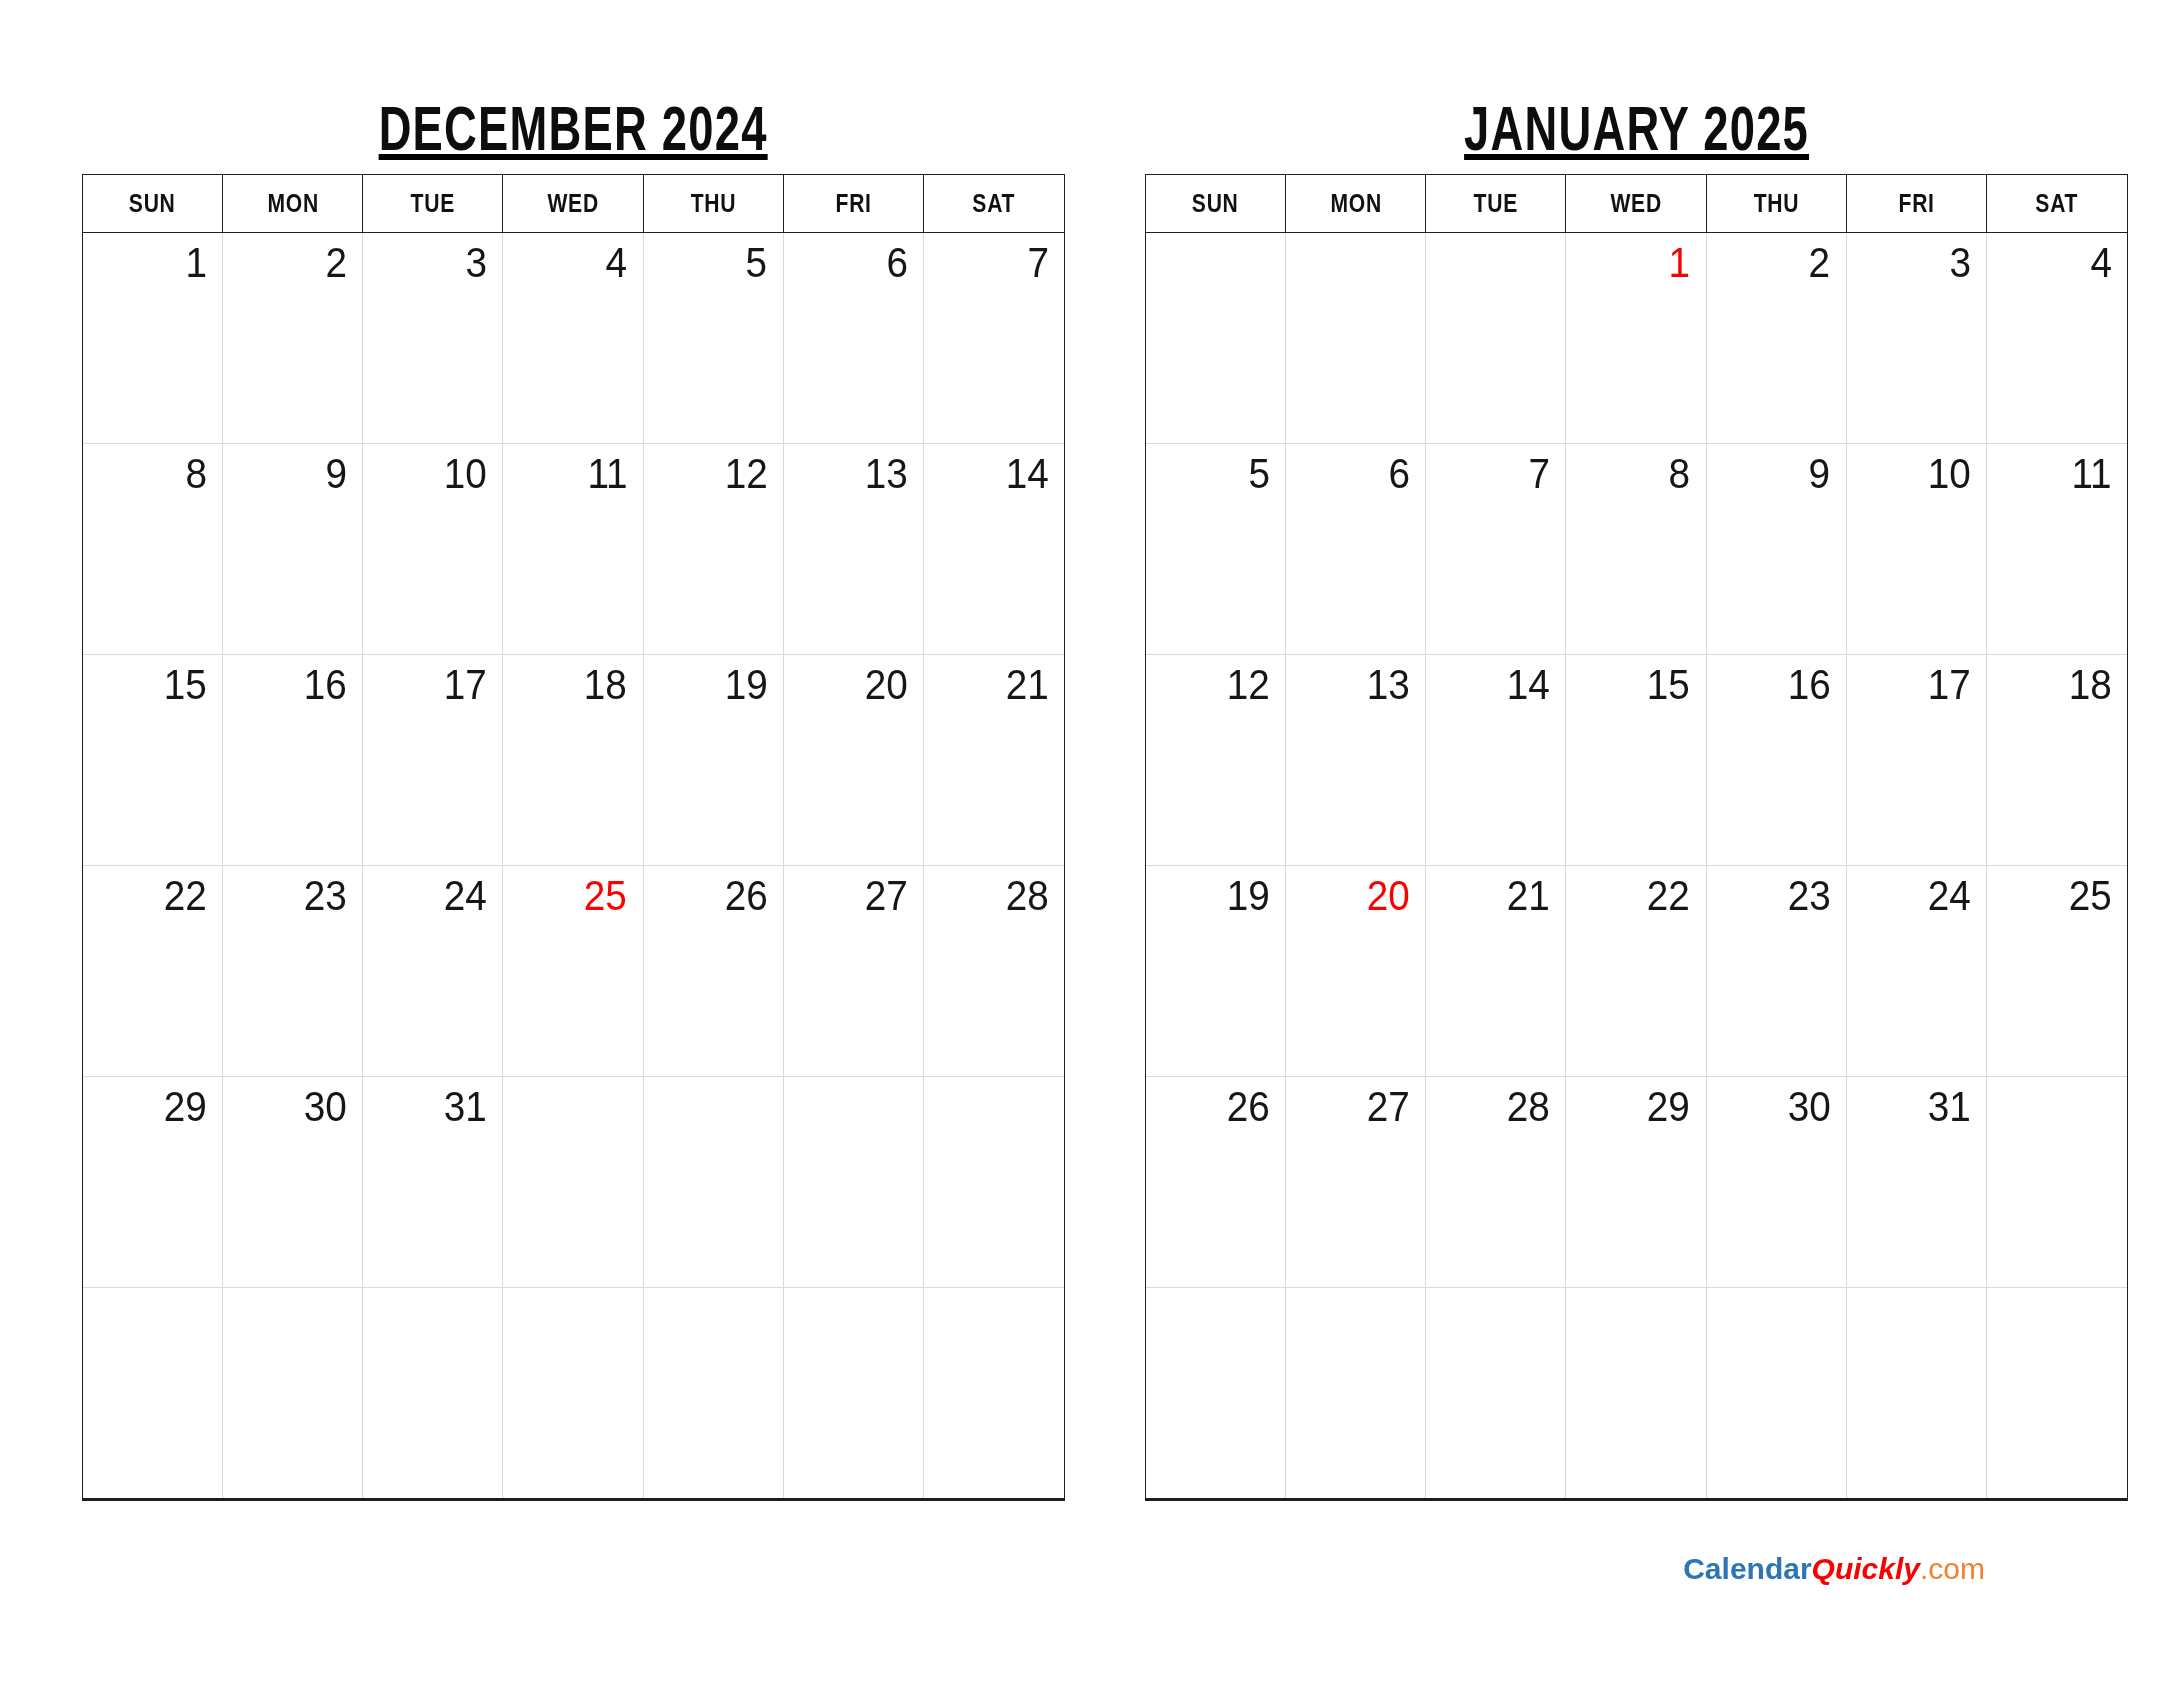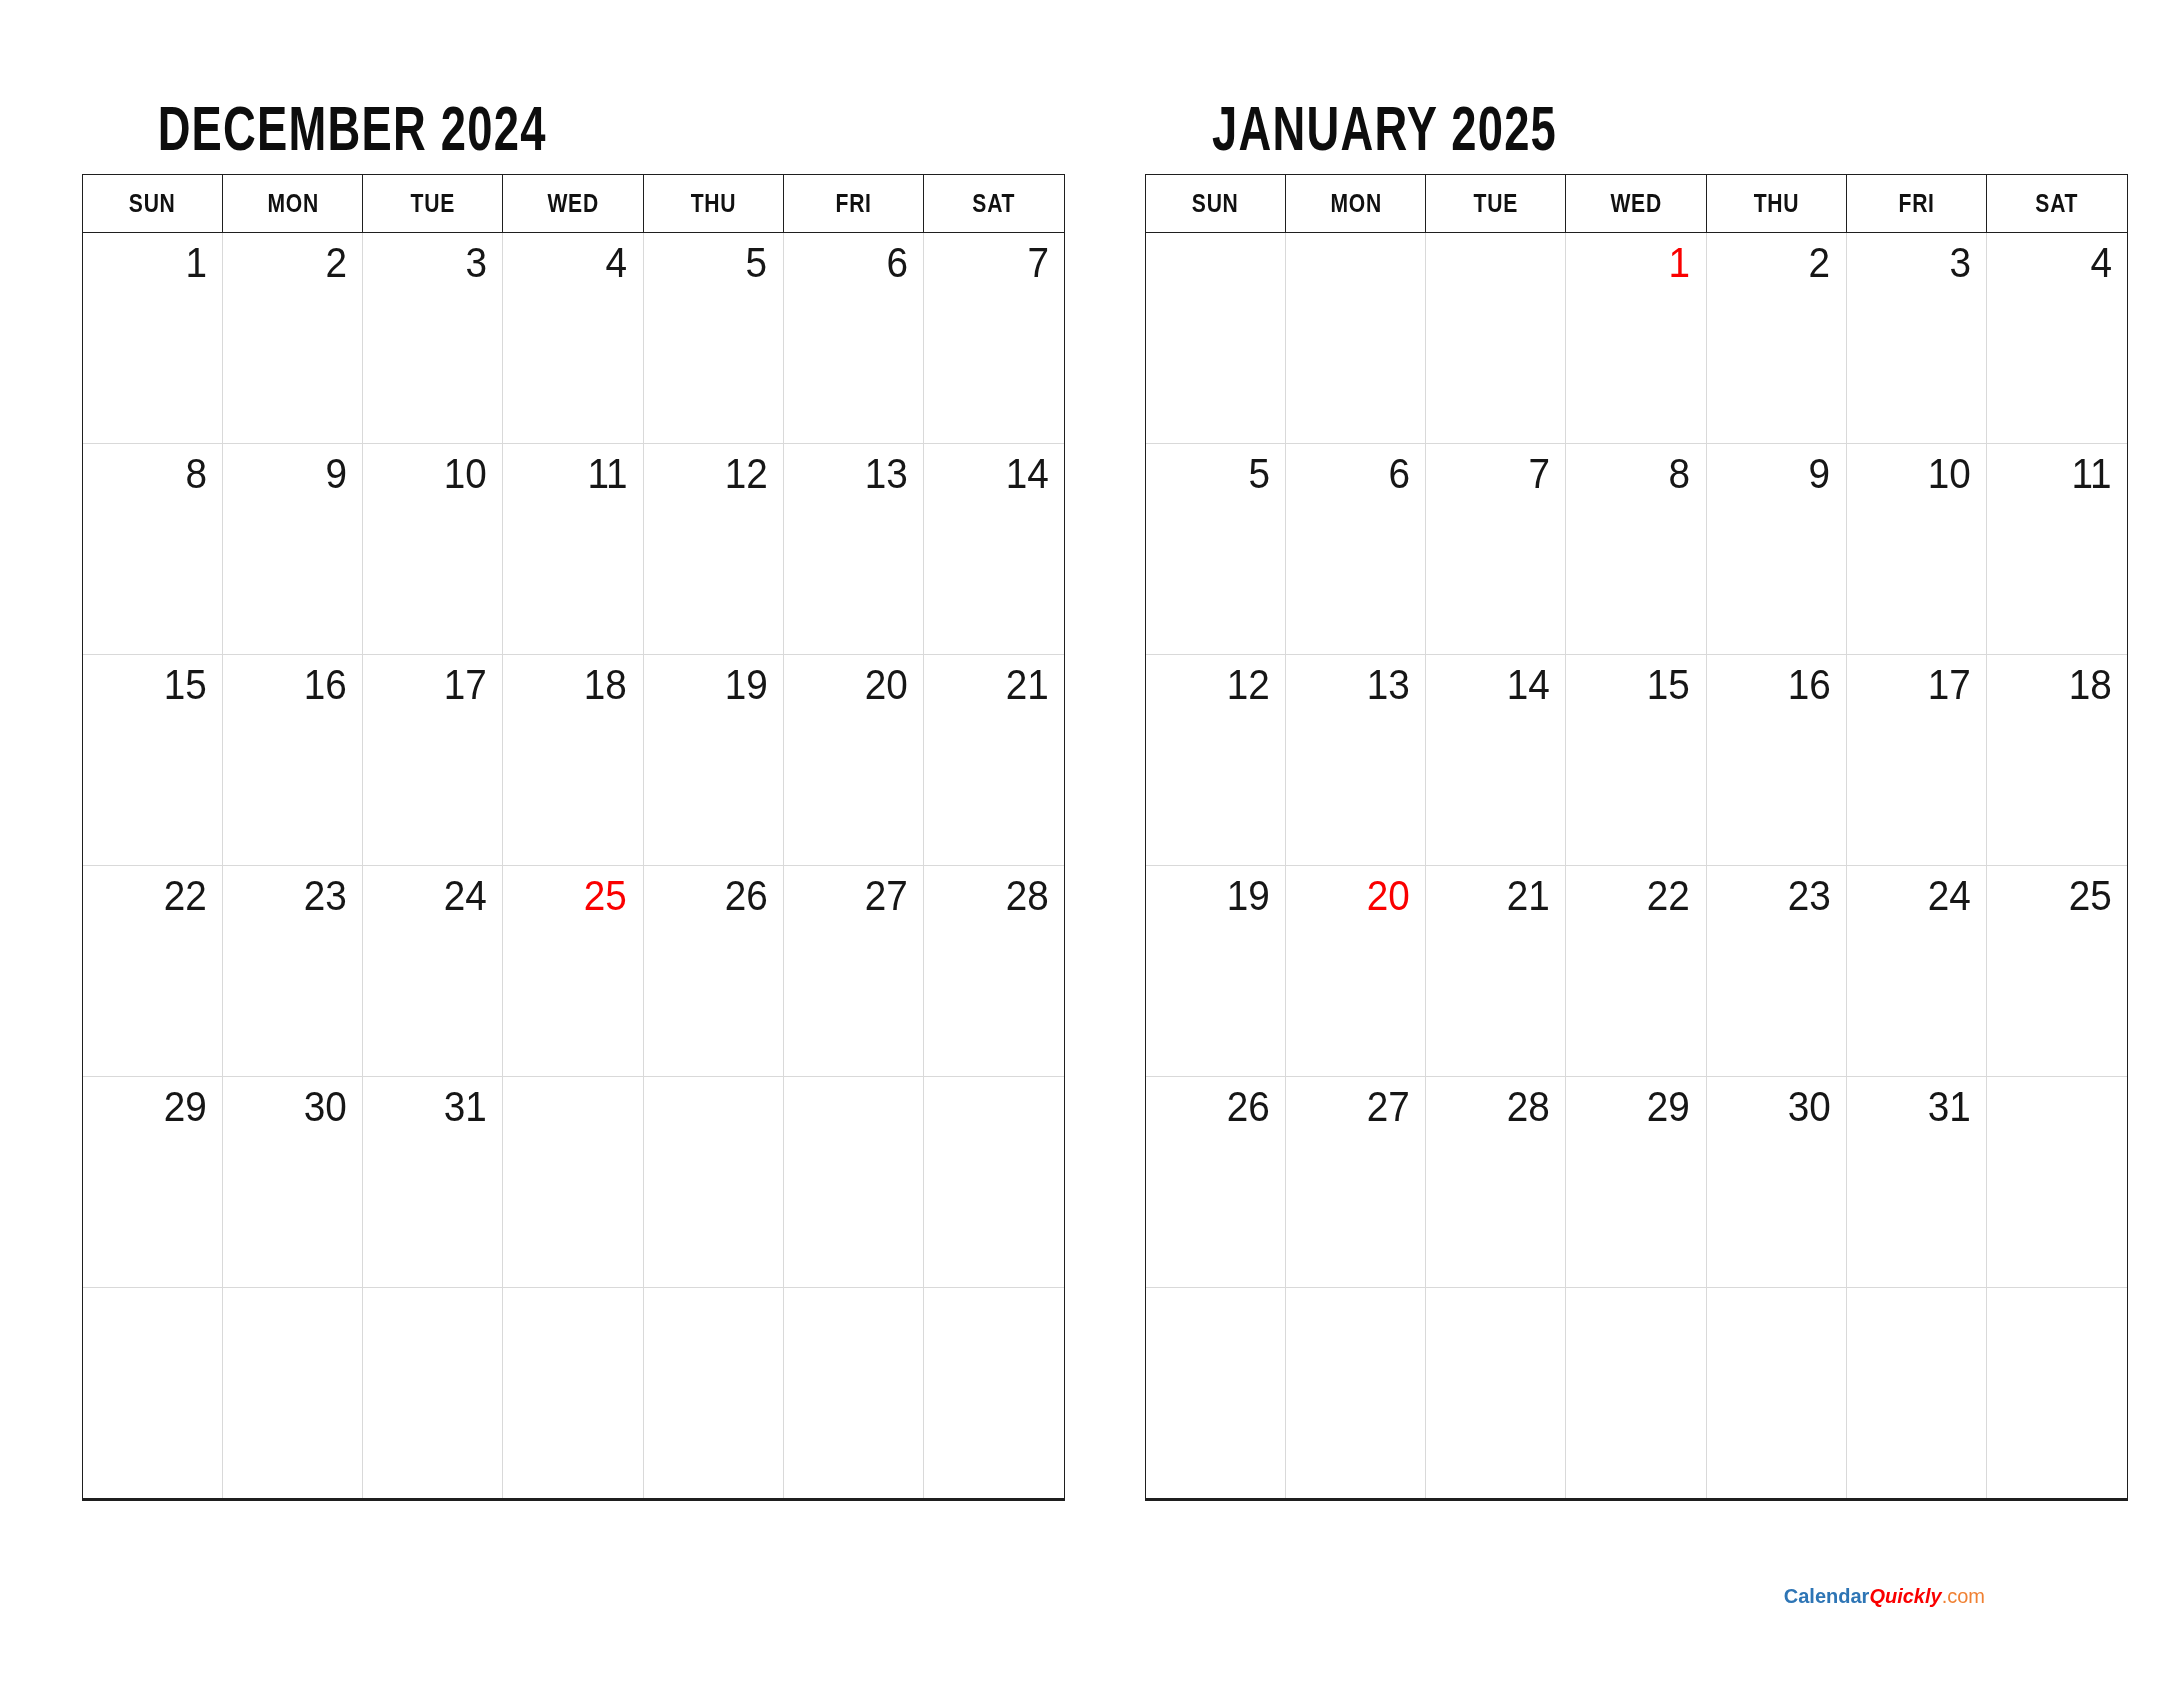--- a/index.html
+++ b/index.html
@@ -18,21 +18,23 @@
     top: 49px;
     width: 983px;
   }
   #month-0 { left: 82px; }
   #month-1 { left: 1118px; margin-left: 27px; }
 
   .month-title {
     height: 111px;
     display: flex;
     align-items: flex-end;
+    justify-content: center;
     padding-bottom: 13.6px;
+    text-decoration: underline;
   }
   .title-text {
     font-size: 63px;
     font-weight: bold;
     line-height: 1;
     letter-spacing: 1.7px;
     white-space: nowrap;
     transform: scaleX(0.72);
     transform-origin: 50% 100%;
     color: #0d0d0d;
@@ -89,27 +91,26 @@
     transform-origin: 100% 0;
     color: #161616;
   }
   .day-num.red { color: #fa0000; }
 
   
   .brand {
     position: absolute;
     top: 1554px;
     right: 196px;
-    font-size: 20px;
+    font-size: 30px;
     font-weight: bold;
     line-height: 1;
     white-space: nowrap;
     text-decoration: none;
     cursor: pointer;
-    margin-top: 32px;
   }
   .brand-calendar { color: #2e75b5; }
   .brand-quickly  { color: #fa0000; font-style: italic; }
   .brand-domain   { color: #f08032; font-weight: normal; }
 </style>
 </head>
 <body>
 
 <div id="page">
 

